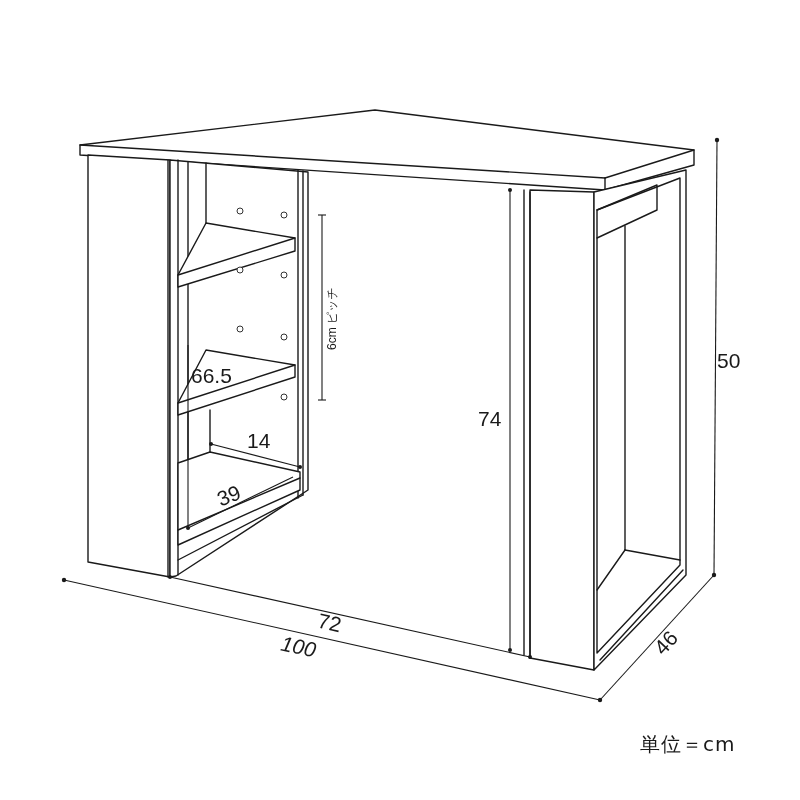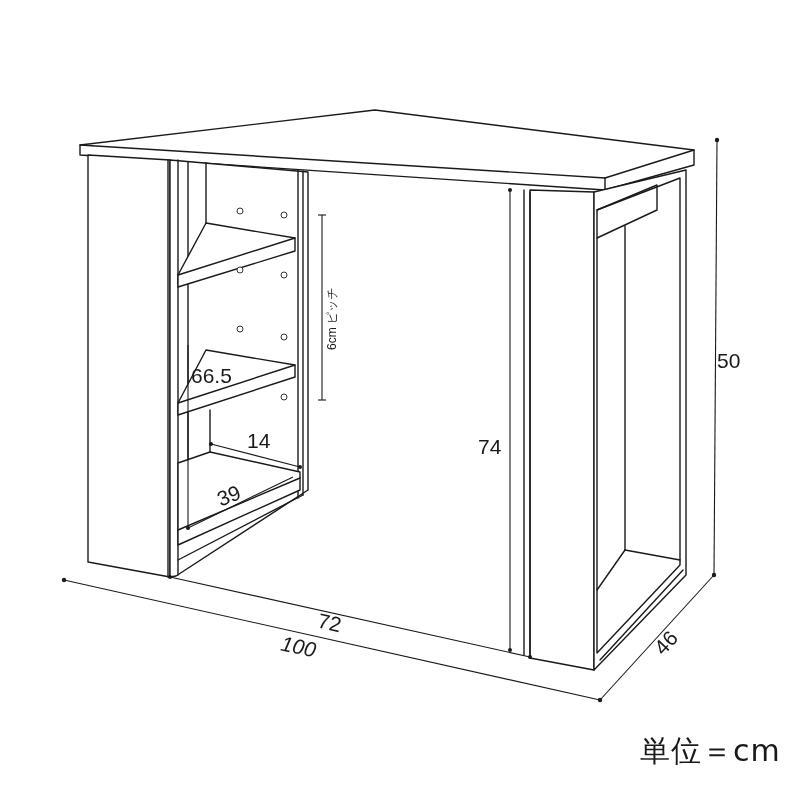--- a/index.html
+++ b/index.html
@@ -6,21 +6,21 @@
   body { width: 800px; height: 800px; position: relative; overflow: hidden; font-family: "DejaVu Sans", sans-serif; }
   #drawing { position: absolute; left: 0; top: 0; width: 800px; height: 800px; }
   .ln { stroke: #1a1a1a; stroke-width: 1.4; fill: none; stroke-linejoin: round; stroke-linecap: round; }
   .fill { fill: #ffffff; stroke: #1a1a1a; stroke-width: 1.4; stroke-linejoin: round; }
   .dim { stroke: #1a1a1a; stroke-width: 1.1; fill: none; }
   .dot { fill: #1a1a1a; }
   .hole { fill: #ffffff; stroke: #333; stroke-width: 1; }
   .lbl { position: absolute; color: #1a1a1a; font-family: "Liberation Sans", sans-serif; white-space: nowrap; line-height: 1; }
   .lbl-lg { font-size: 21px; }
   .lbl-pitch { font-size: 12px; transform-origin: left top; transform: rotate(-90deg); }
-  .unit-note { position: absolute; left: 640px; top: 731px; font-size: 30px; color: #1a1a1a; font-family: "DejaVu Sans", sans-serif; letter-spacing: 1px; }
+  .unit-note { position: absolute; left: 640px; top: 731px; font-size: 20px; color: #1a1a1a; font-family: "DejaVu Sans", sans-serif; letter-spacing: 1px; }
 </style>
 </head>
 <body>
 
 <svg id="drawing" viewBox="0 0 800 800">
 
   <g>
     <polygon class="fill" points="80,145 375,110 694,150 694,165 605,190 80,155"></polygon>
     <line class="ln" x1="80" y1="145" x2="605" y2="178"></line>
     <line class="ln" x1="605" y1="178" x2="694" y2="150"></line>
@@ -105,19 +105,19 @@
 
     <line class="dim" x1="188" y1="528" x2="293" y2="477"></line>
     <circle class="dot" cx="188" cy="528" r="2"></circle>
   </g>
 </svg>
 
 <div class="lbl lbl-lg" style="left:318px; top:612px; transform:rotate(13deg);">72</div>
 <div class="lbl lbl-lg" style="left:281px; top:636px; font-style:italic; transform:rotate(12deg);">100</div>
 <div class="lbl lbl-lg" style="left:654px; top:632px; transform:rotate(-47deg);">46</div>
 <div class="lbl lbl-lg" style="left:717px; top:350px;">50</div>
-<div class="lbl lbl-lg" style="left:478px; top:408px;margin-top:28px;">74</div>
+<div class="lbl lbl-lg" style="left:478px; top:408px;">74</div>
 <div class="lbl lbl-lg" style="left:191px; top:337px;margin-top:28px;">66.5</div>
 <div class="lbl lbl-lg" style="left:247px; top:430px;">14</div>
 <div class="lbl lbl-lg" style="left:217px; top:485px; transform:rotate(-22deg);">39</div>
 <div class="lbl lbl-pitch" style="left:326px; top:350px;">6cm ピッチ</div>
 
 <div class="unit-note">単位＝cm</div>
 
 </body></html>

